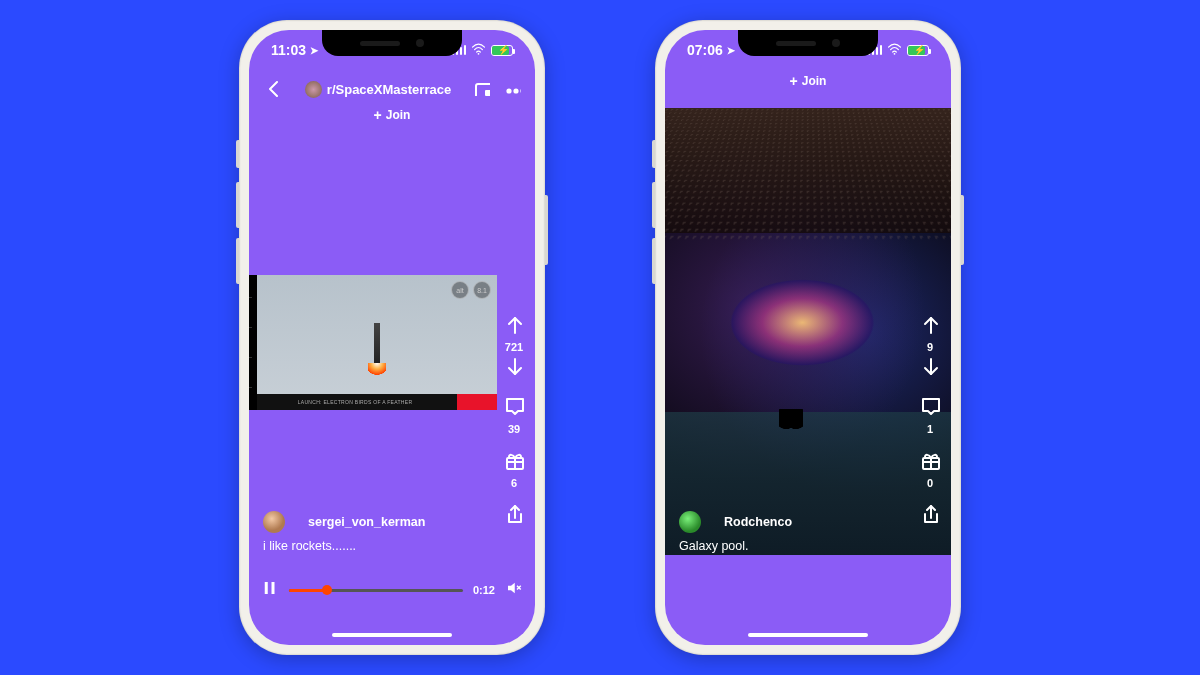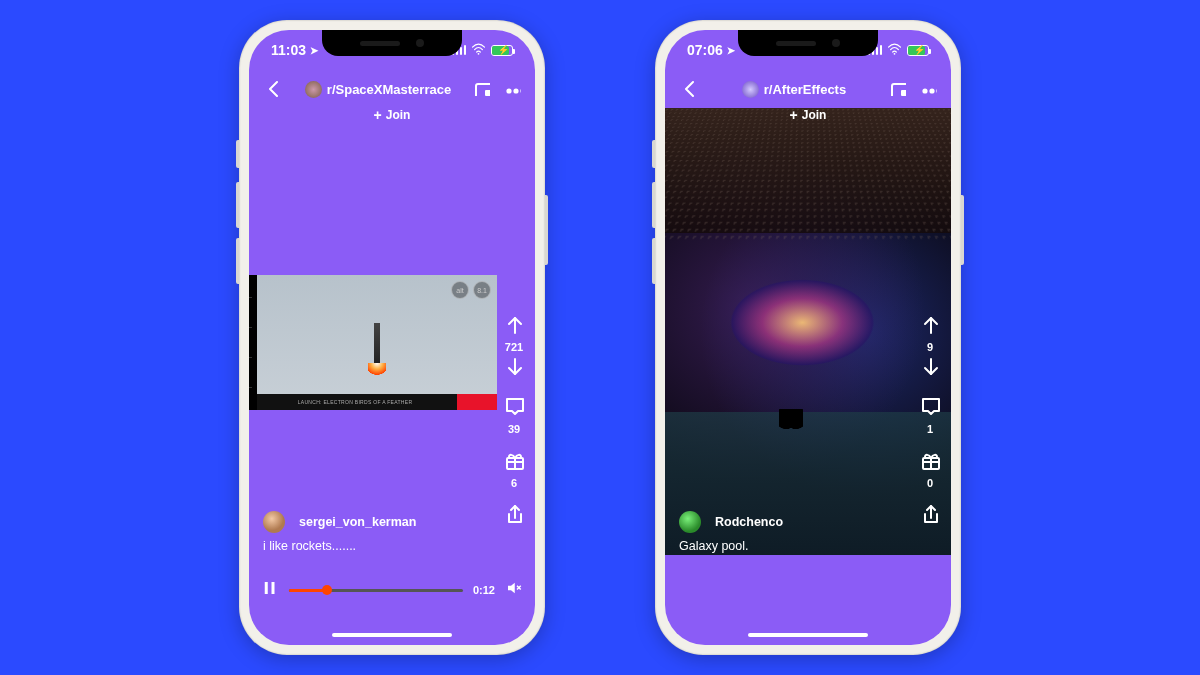--- a/index.html
+++ b/index.html
@@ -137,21 +137,21 @@
     position:absolute; right:10px; bottom:116px;
     display:flex; flex-direction:column; align-items:center; gap:14px;
     z-index:6;
   }
   .action-rail .grp { display:flex; flex-direction:column; align-items:center; gap:2px;}
   .action-rail .cnt { font-size:11px; font-weight:600;}
   .action-rail svg { width:22px; height:22px; stroke:#fff; fill:none; stroke-width:2; stroke-linecap:round; stroke-linejoin:round;}
 
   .author-row {
     position:absolute; bottom:112px; left:14px;
-    display:flex; align-items:center; gap:14px;
+    display:flex; align-items:center; gap:23px;
     font-size:12.5px; font-weight:600;
     z-index:6;
   }
   .author-row .av { width:22px;height:22px;border-radius:50%;}
   .caption { position:absolute; bottom:92px; left:14px; font-size:12.5px; z-index:6;}
 
   .player {
     position:absolute; bottom:44px; left:12px; right:12px;
     display:flex; align-items:center; gap:10px;
     z-index:6;
@@ -382,37 +382,20 @@
             </svg>
         </span>
         <span class="battery">
             <span class="fill"></span>
             <span class="bolt">⚡</span>
           </span>
       </div>
     </div>
 
     <div class="topnav">
-      <div class="topnav-row">
-        <span><svg class="ico">
-              <use href="#i-back"></use>
-            </svg></span>
-        <span class="center">
-          <span class="sub-icon" style="background:radial-gradient(circle,#d4c8ff,#6b4bc4);"></span>
-          <span>r/AfterEffects</span>
-        </span>
-        <span class="right-icons">
-          <span><svg class="ico ico-sm">
-                <use href="#i-pip"></use>
-              </svg></span>
-          <span><svg class="ico ico-sm" stroke="none">
-                <use href="#i-more"></use>
-              </svg></span>
-        </span>
-      </div>
       <div class="join-row">
         <span class="plus">+</span>
         <span>Join</span>
       </div>
     </div>
 
     <div class="content-area">
       <div class="vid2">
         <div class="ceiling"></div>
         <div class="people"></div>

